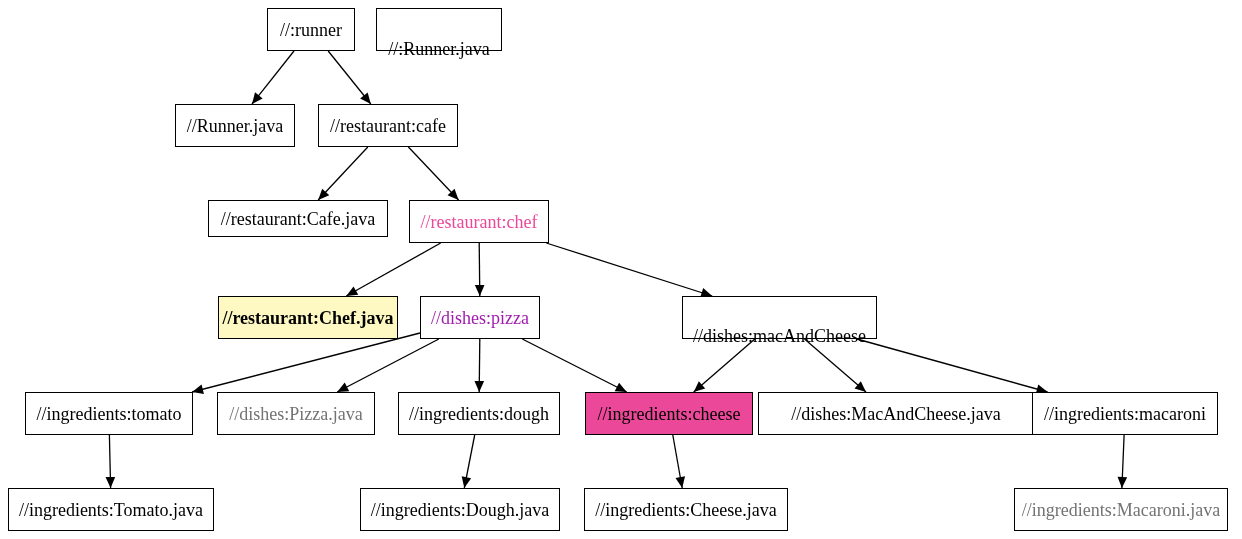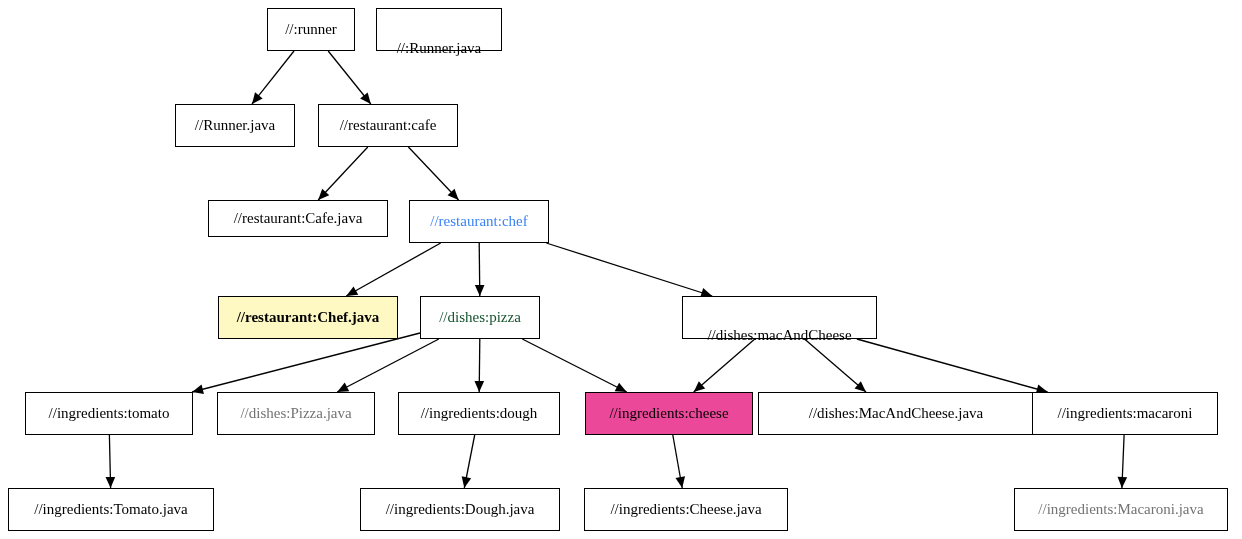--- a/index.html
+++ b/index.html
@@ -26,21 +26,21 @@
   .node {
     position: absolute;
     box-sizing: border-box;
     background: #ffffff;
     border: 1.5px solid #000000;
     display: flex;
     align-items: center;
     justify-content: center;
   }
   .node-label {
-    font-size: 15px;
+    font-size: 18px;
     color: #000000;
     white-space: nowrap;
     line-height: 1;
     letter-spacing: 0px;
   }
 </style>
 </head>
 <body>
 
 <div id="canvas">
@@ -81,27 +81,27 @@
       <div class="node" style="left: 175px; top: 104px; width: 120px; height: 43px; background: rgb(255, 255, 255); border-color: rgb(0, 0, 0);">
         <span class="node-label" style="color: rgb(0, 0, 0); text-align: right;">//Runner.java</span>
       </div>
       <div class="node" style="left: 318px; top: 104px; width: 140px; height: 43px; background: rgb(255, 255, 255); border-color: rgb(0, 0, 0);">
         <span class="node-label" style="color: rgb(0, 0, 0);">//restaurant:cafe</span>
       </div>
       <div class="node" style="left: 208px; top: 200px; width: 180px; height: 37px; background: rgb(255, 255, 255); border-color: rgb(0, 0, 0);">
         <span class="node-label" style="color: rgb(0, 0, 0);">//restaurant:Cafe.java</span>
       </div>
       <div class="node" style="left: 409px; top: 200px; width: 140px; height: 43px; background: rgb(255, 255, 255); border-color: rgb(0, 0, 0);">
-        <span class="node-label" style="color: #3b82f6;">//restaurant:chef</span>
+        <span class="node-label" style="color: #ec4899;">//restaurant:chef</span>
       </div>
       <div class="node" style="left: 218px; top: 296px; width: 180px; height: 43px; background: #fef9c3; border-color: rgb(0, 0, 0); font-weight: bold;">
         <span class="node-label" style="color: rgb(0, 0, 0);">//restaurant:Chef.java</span>
       </div>
       <div class="node" style="left: 420px; top: 296px; width: 120px; height: 43px; background: rgb(255, 255, 255); border-color: rgb(0, 0, 0);">
-        <span class="node-label" style="color: #14532d;">//dishes:pizza</span>
+        <span class="node-label" style="color: #a21caf;">//dishes:pizza</span>
       </div>
       <div class="node" style="left: 682px; top: 296px; width: 195px; height: 43px; background: rgb(255, 255, 255); border-color: rgb(0, 0, 0);">
         <span class="node-label" style="color: rgb(0, 0, 0); margin-top: 36px;">//dishes:macAndCheese</span>
       </div>
       <div class="node" style="left: 25px; top: 392px; width: 168px; height: 43px; background: rgb(255, 255, 255); border-color: rgb(0, 0, 0);">
         <span class="node-label" style="color: rgb(0, 0, 0);">//ingredients:tomato</span>
       </div>
       <div class="node" style="left: 217px; top: 392px; width: 158px; height: 43px; background: rgb(255, 255, 255); border-color: rgb(0, 0, 0);">
         <span class="node-label" style="color: #737373;">//dishes:Pizza.java</span>
       </div>

